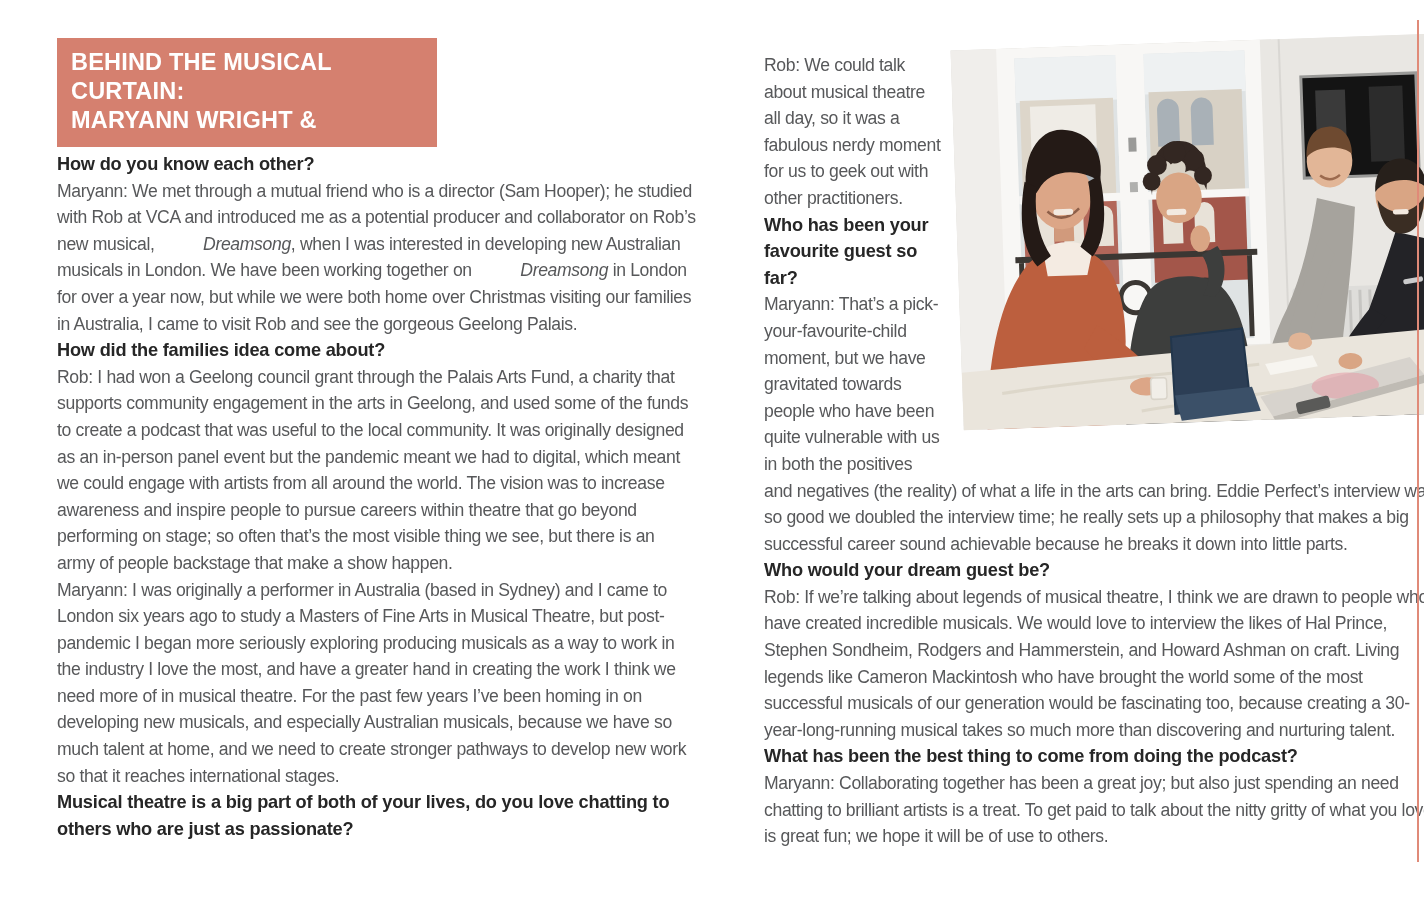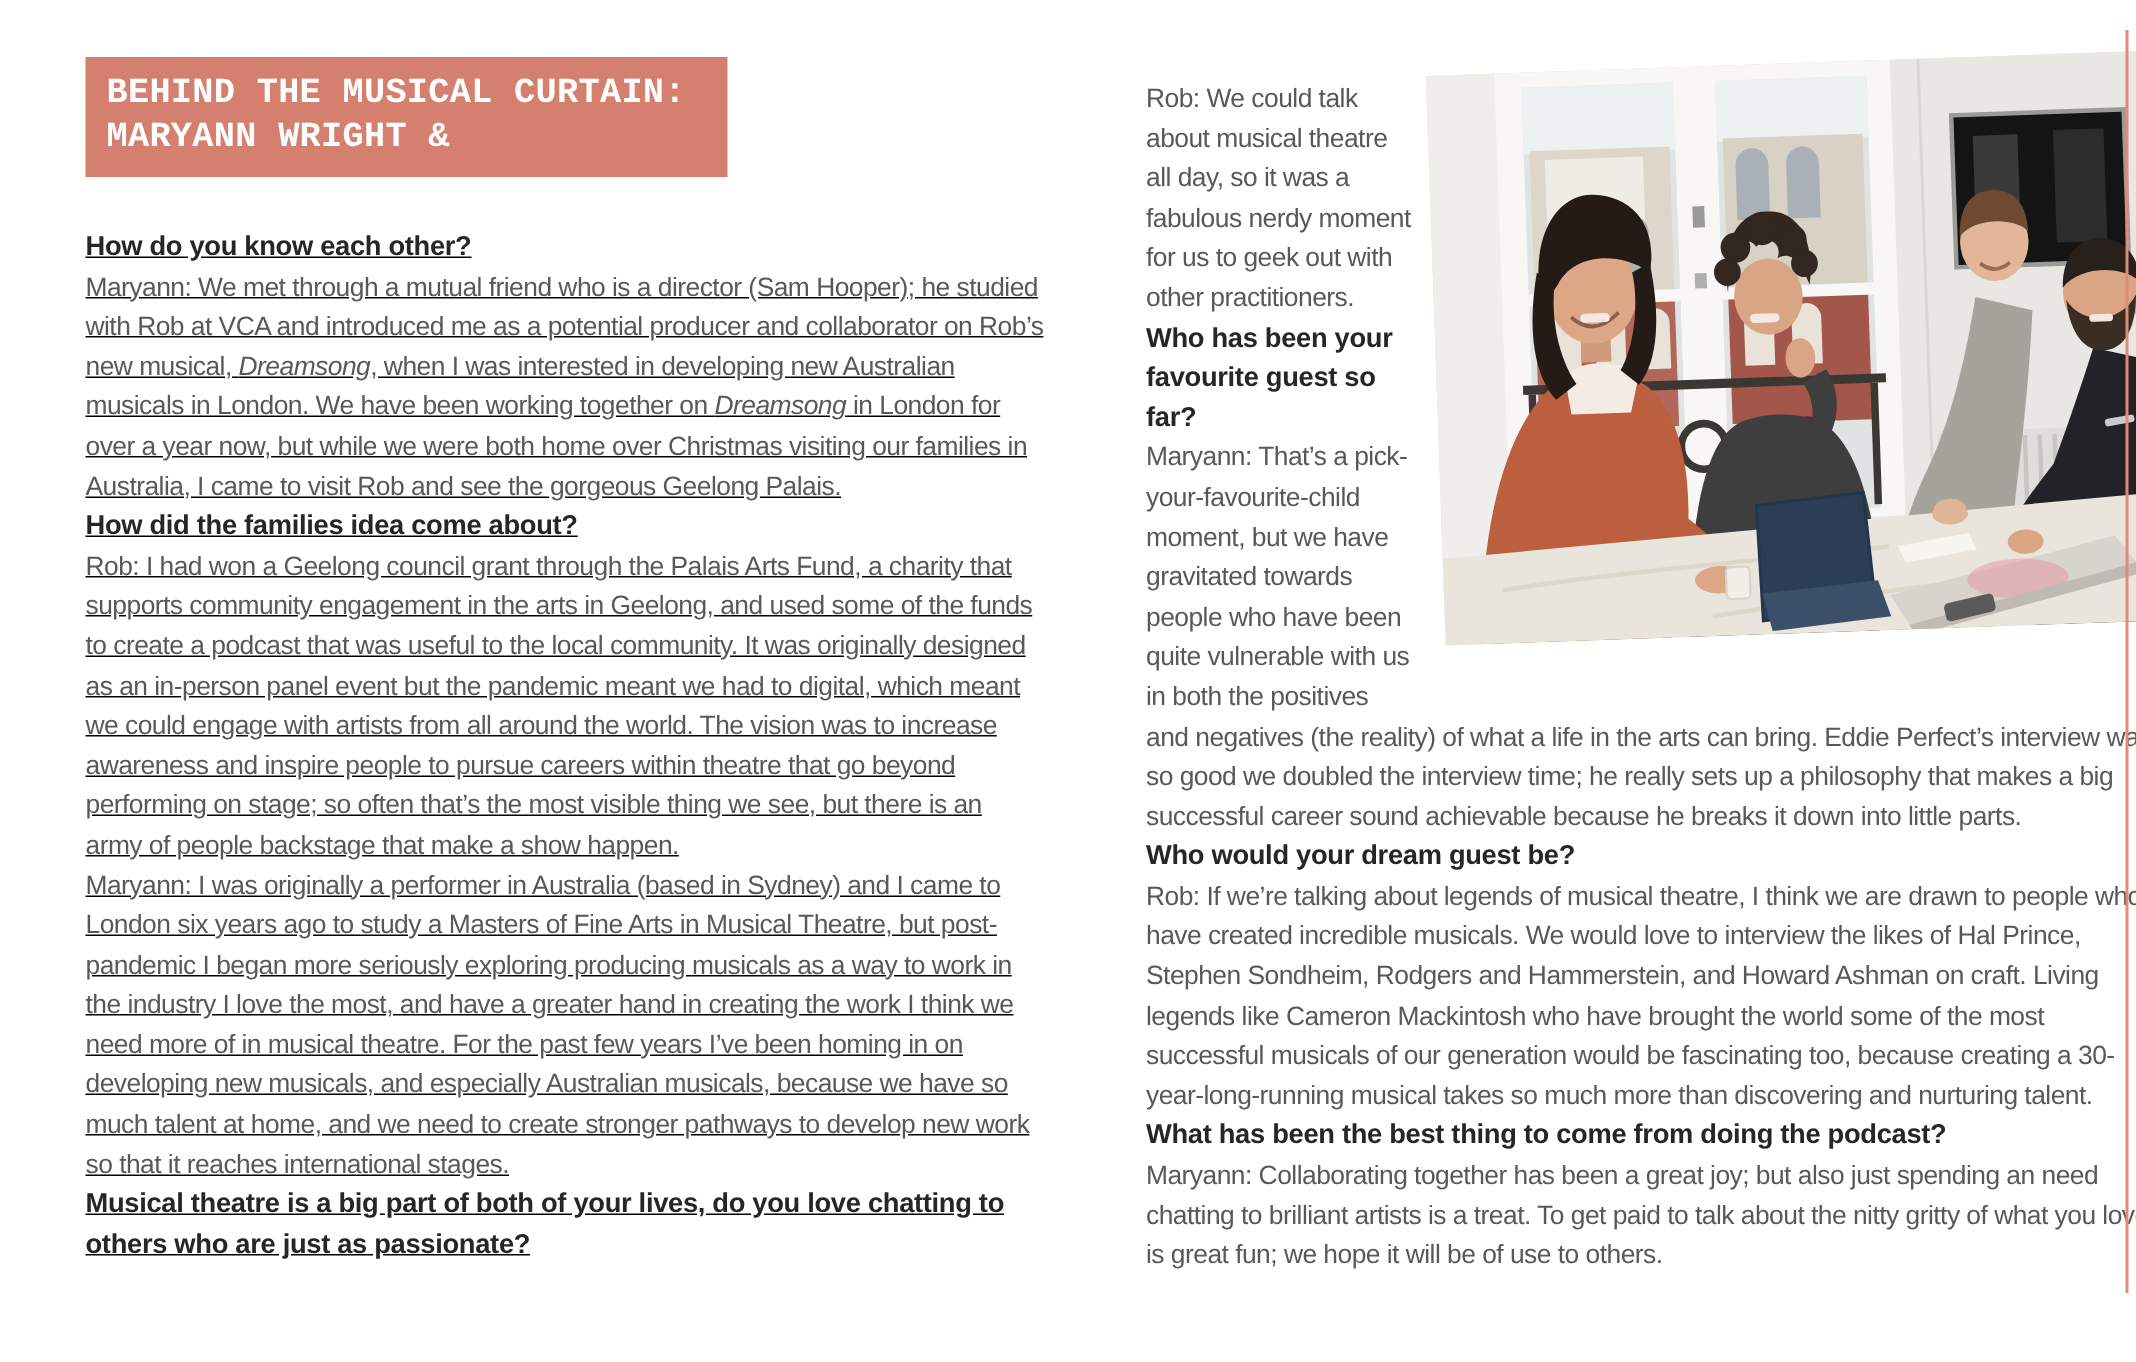--- a/index.html
+++ b/index.html
@@ -4,37 +4,37 @@
 <style>
   html,body{margin:0;padding:0;}
   body{
     width:1424px;height:908px;position:relative;background:#ffffff;
     font-family:"Liberation Sans",sans-serif;overflow:hidden;
   }
   .page{position:absolute;inset:0;background:#fff;overflow:hidden;}
 
   
   .banner{
-    position:absolute;left:57px;top:38px;width:428px;box-sizing:border-box;
-    background:#d5806f;padding:10px 14px 12px 14px;font-family:Liberation Mono, monospace;
+    position:absolute;left:57px;top:38px;width:380px;box-sizing:border-box;
+    background:#d5806f;padding:10px 14px 12px 14px;
   }
   .banner .line{
     font-weight:bold;color:#ffffff;font-size:23.5px;line-height:29px;
     letter-spacing:.2px;text-transform:uppercase;
   }
 
   
-  .col-left{position:absolute;left:57px;top:151px;width:639px;text-decoration:underline;}
+  .col-left{position:absolute;left:57px;top:151px;width:639px;}
   .col-right{position:absolute;left:764px;top:52px;width:673px;}
 
   p.body{
     margin:0;font-size:17.6px;line-height:26.6px;color:#57585a;
     letter-spacing:-.35px;text-align:left;
   }
-  p.body em{font-style:italic;}
+  p.body em{font-style:italic;margin-left:44px;}
   h3.q{
     margin:0;font-size:18.2px;line-height:26.6px;color:#262626;
     letter-spacing:-.2px;font-weight:bold;
   }
 
   
   .photo-wrap{
     float:right;width:496px;height:402px;
     margin:-14px -12px 12px 12px;position:relative;
   }

